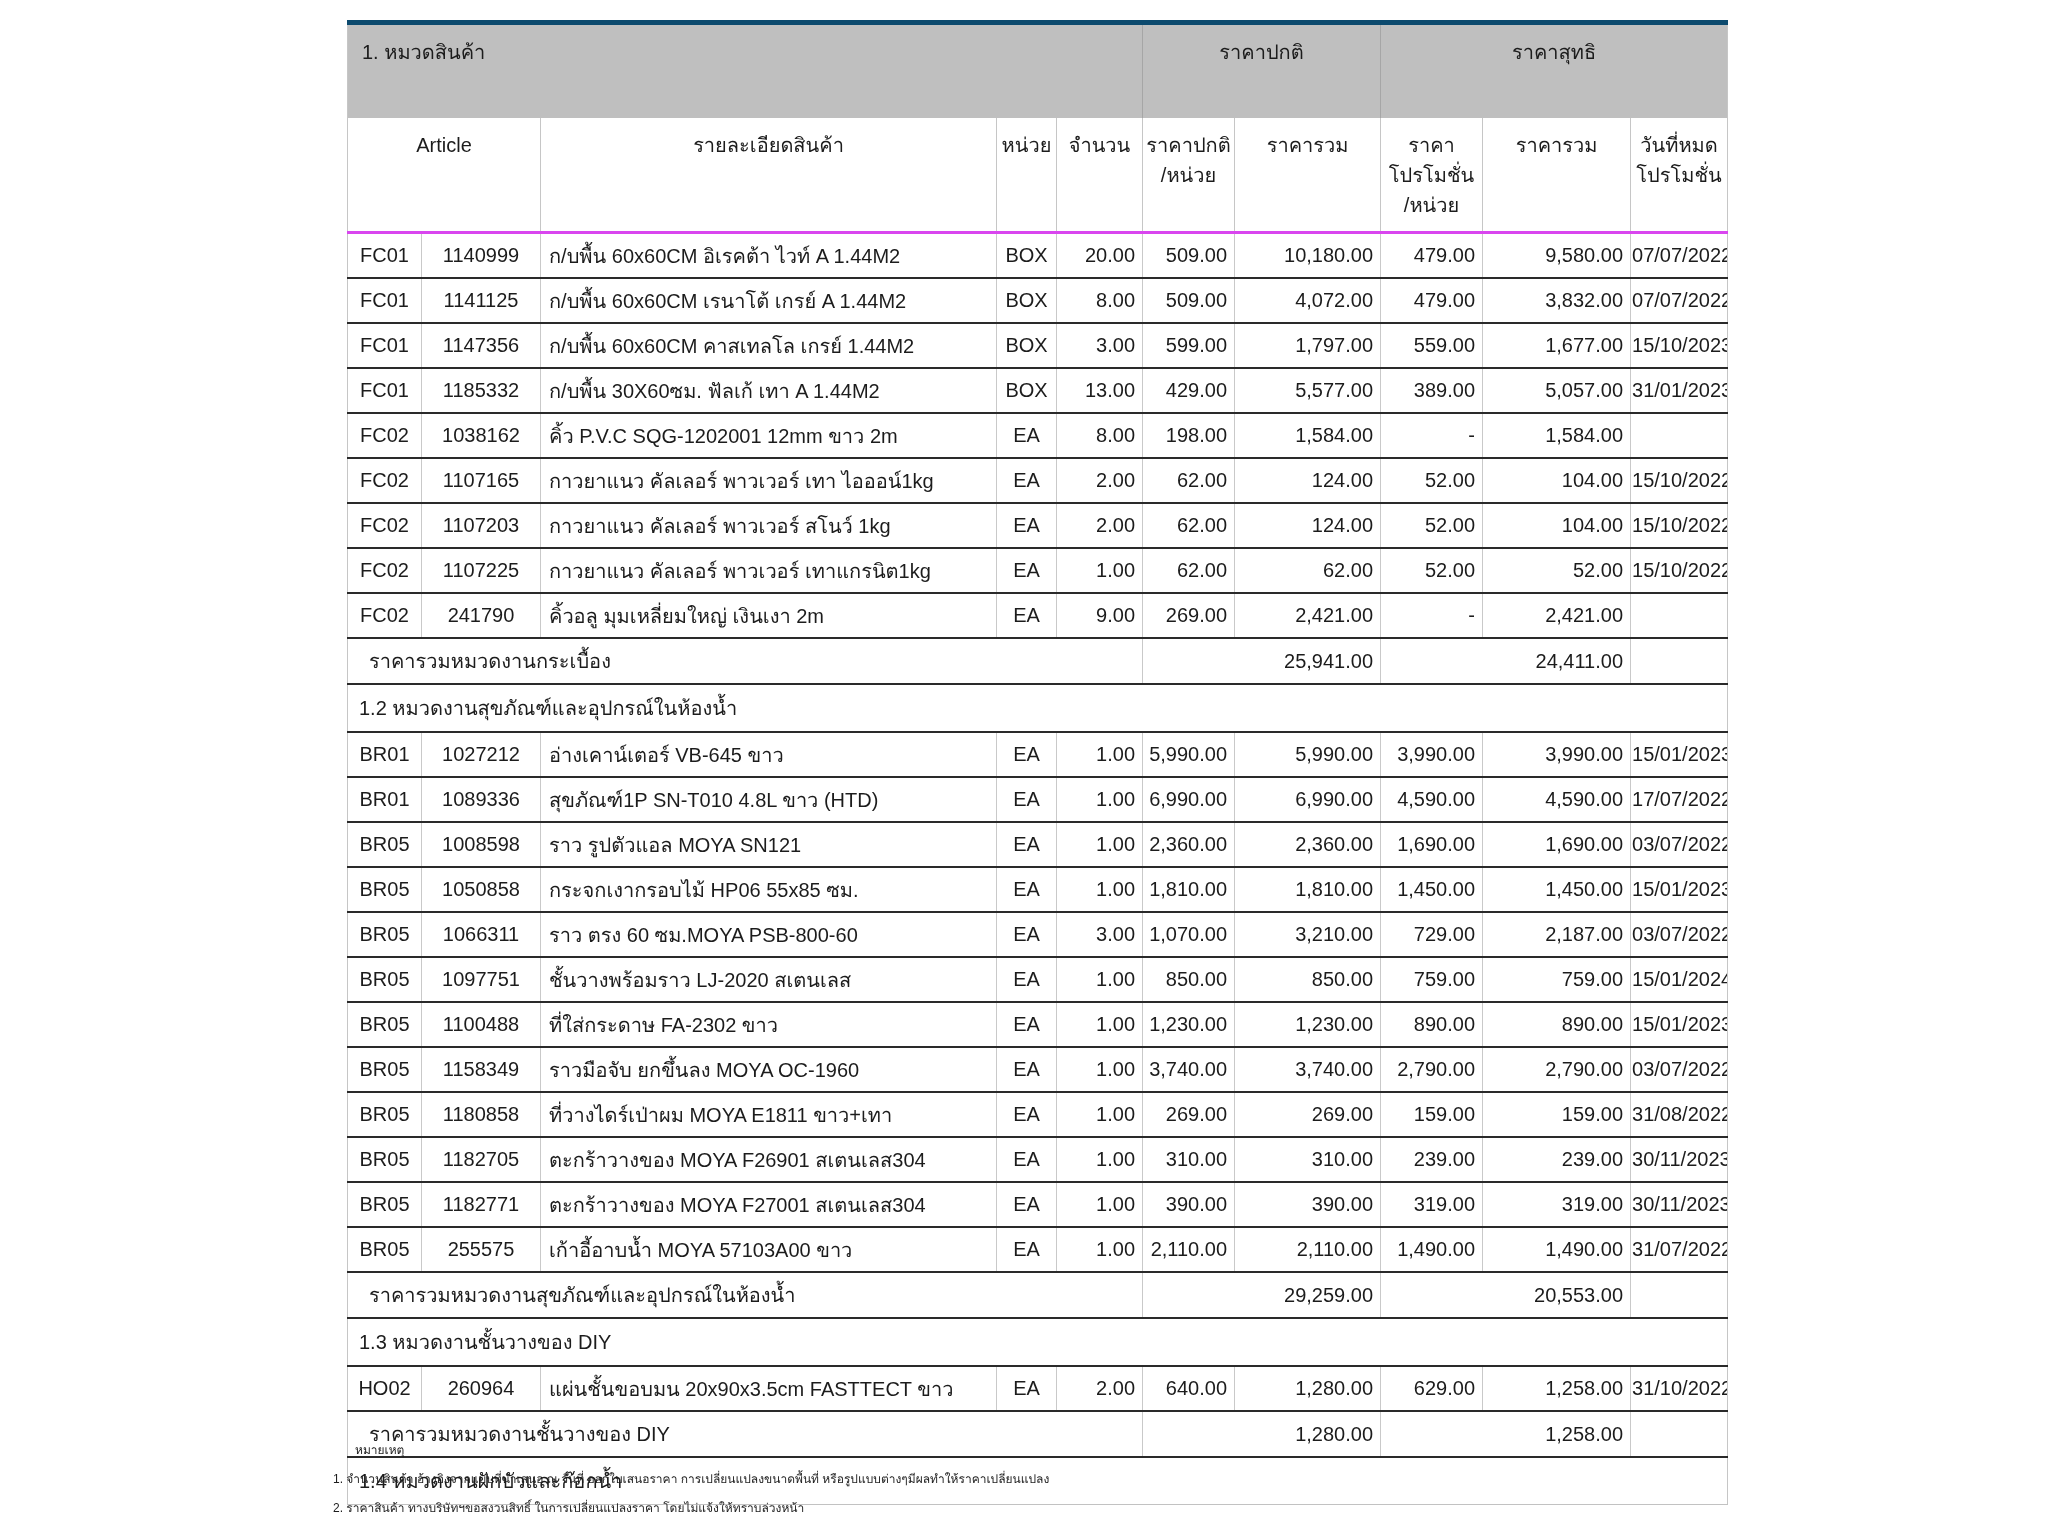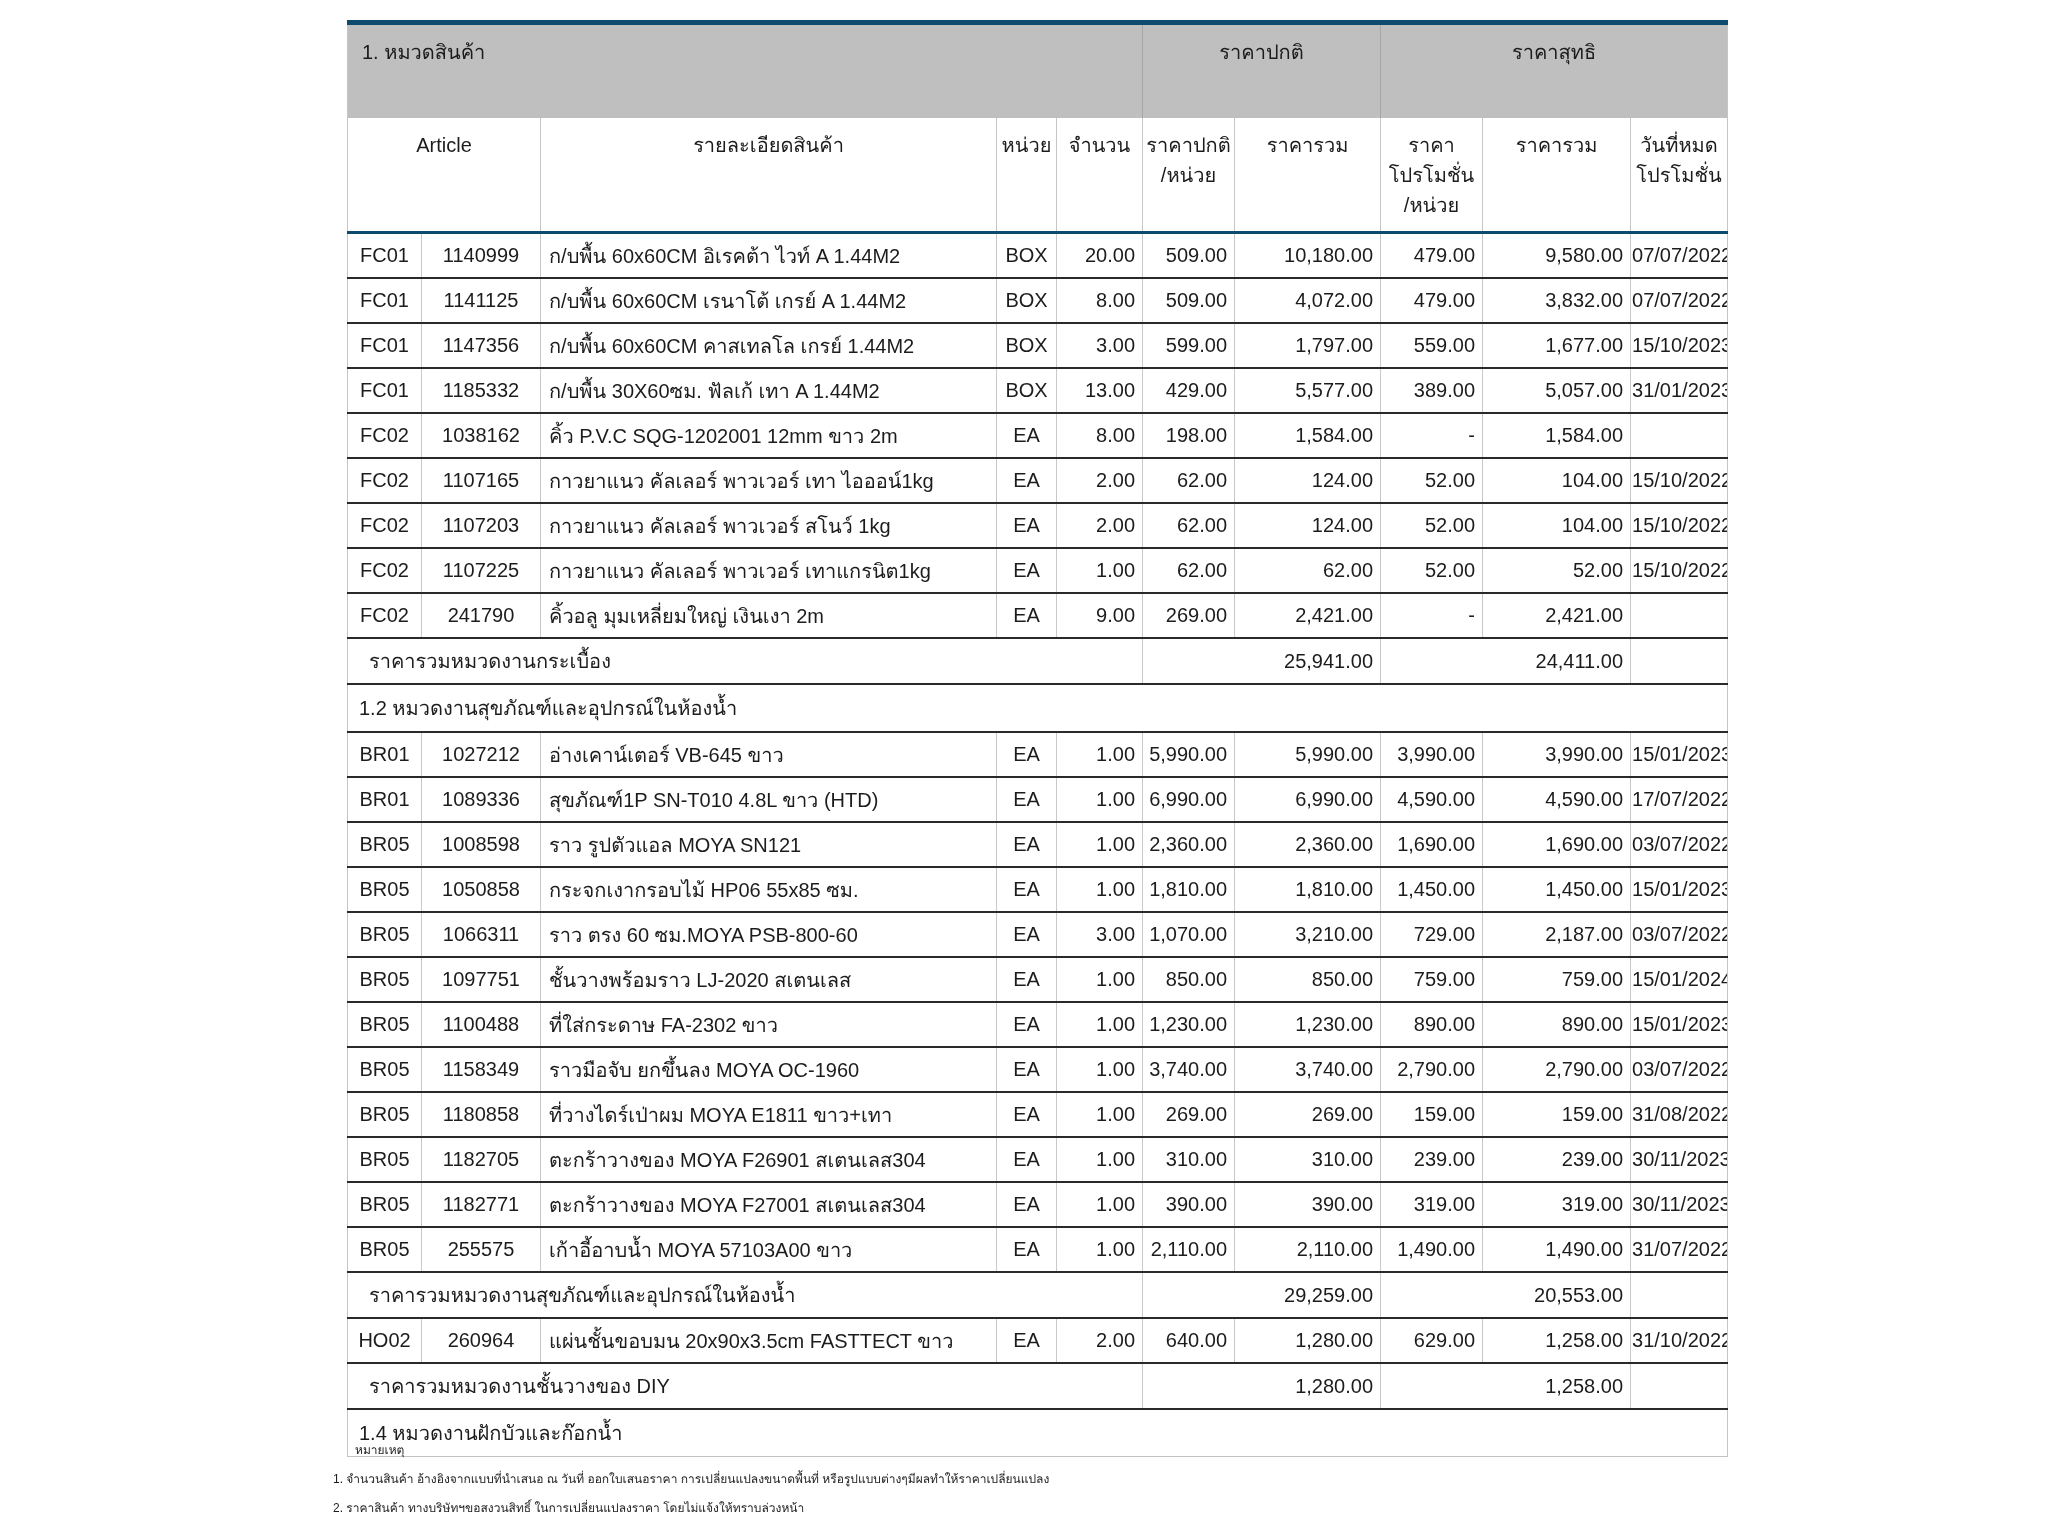--- a/index.html
+++ b/index.html
@@ -17,21 +17,21 @@
   
   tr.gray-row th{
     background:#bfbfbf;height:82px;vertical-align:top;padding:11px 0 0 0;
     font-weight:normal;border-top:5px solid #0c4a6e;
   }
   tr.gray-row th.g-left{text-align:left;padding-left:14px;}
   tr.gray-row th + th{border-left:1px solid #a6a6a6;}
   tr.colhead-row th{
     background:#ffffff;height:100px;vertical-align:top;padding-top:12px;
     font-weight:normal;text-align:center;line-height:30px;
-    border-bottom:3px solid #0c4a6e;
+    border-bottom:3px solid #d946ef;
   }
   tr.colhead-row th + th{border-left:1px solid #c6c6c6;}
   .pre{white-space:pre-line;}
   
   tbody td{border-top:2px solid #2a2a2a;vertical-align:middle;overflow:hidden;white-space:nowrap;}
   tbody td + td{border-left:1px solid #c9c9c9;}
   tr.section-row td{height:44px;text-align:left;padding-left:11px;}
   tr.data-row td{height:41px;}
   tr.total-row td{height:42px;}
   .c-code{text-align:center;}
@@ -349,20 +349,23 @@
         <td class="c-p">1,490.00</td>
         <td class="c-p">1,490.00</td>
         <td class="c-date">31/07/2022</td>
       </tr>
       <tr class="total-row">
         <td class="c-total-label" colspan="5">ราคารวมหมวดงานสุขภัณฑ์และอุปกรณ์ในห้องน้ำ</td>
         <td class="c-p" colspan="2">29,259.00</td>
         <td class="c-p" colspan="2">20,553.00</td>
         <td class="c-date"></td>
       </tr>
+      <tr class="section-row">
+        <td colspan="10">1.3 หมวดงานชั้นวางของ DIY</td>
+      </tr>
       <tr class="data-row">
         <td class="c-code">HO02</td>
         <td class="c-num">260964</td>
         <td class="c-desc">แผ่นชั้นขอบมน 20x90x3.5cm FASTTECT ขาว</td>
         <td class="c-unit">EA</td>
         <td class="c-qty">2.00</td>
         <td class="c-p">640.00</td>
         <td class="c-p">1,280.00</td>
         <td class="c-p">629.00</td>
         <td class="c-p">1,258.00</td>

